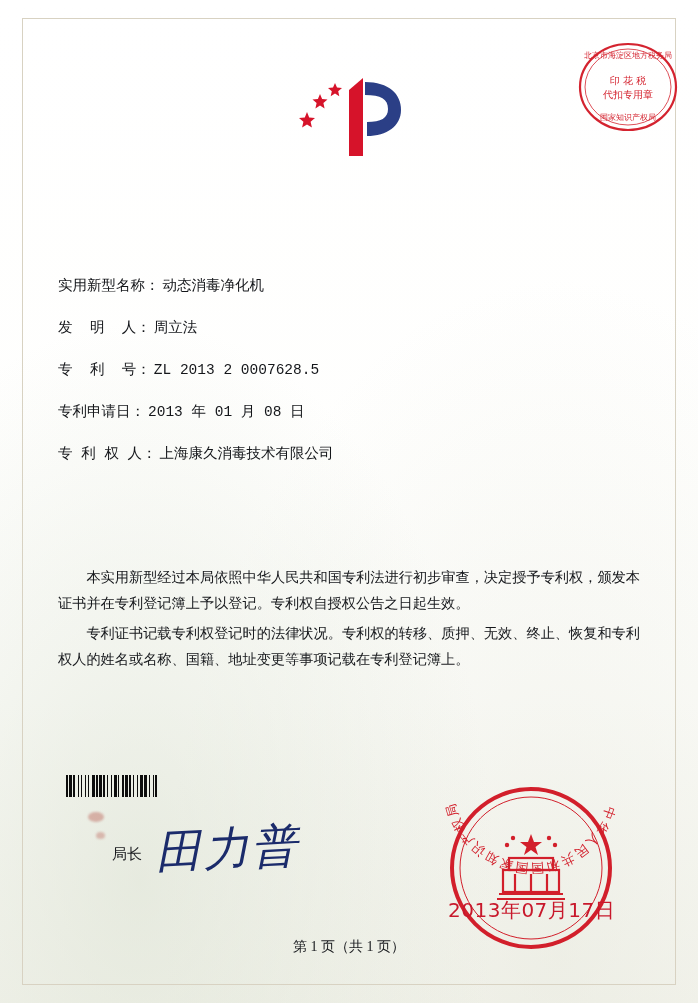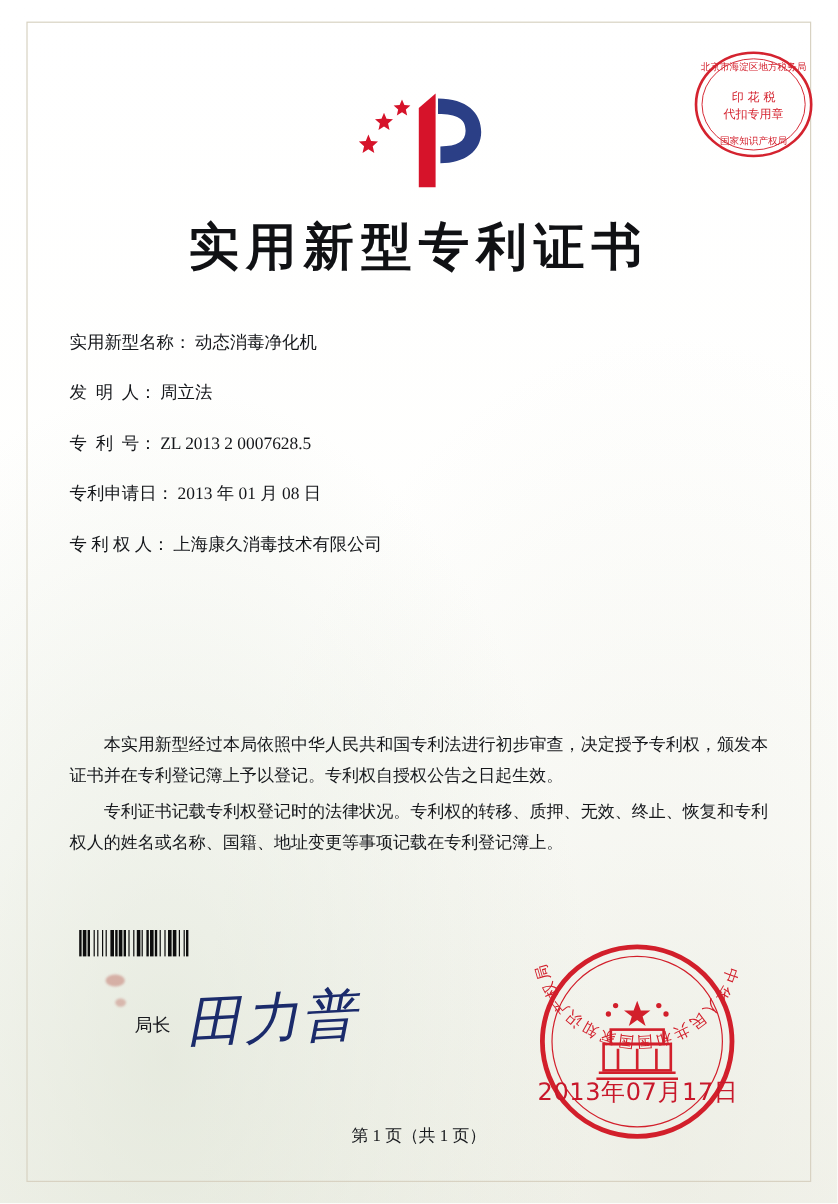--- a/index.html
+++ b/index.html
@@ -82,20 +82,21 @@
     color: #101114;
     font-family: "DejaVu Serif", "Liberation Serif", serif;
   }
 
   
   .fields {
     position: absolute;
     left: 58px;
     top: 276px;
     width: 580px;
+    font-family: Liberation Mono, monospace;
   }
   .field-row {
     display: flex;
     align-items: baseline;
     margin-bottom: 23px;
     font-size: 14.5px;
     color: #14161a;
   }
   .field-label {
     white-space: pre;
@@ -103,21 +104,21 @@
   }
   .field-value {
     margin-left: 3px;
     white-space: pre;
   }
 
   
   .body-text {
     position: absolute;
     left: 58px;
-    top: 608px;
+    top: 564px;
     width: 582px;
     font-size: 14.2px;
     line-height: 26px;
     color: #15171b;
     text-align: justify;
   }
   .body-text p {
     margin: 0 0 4px 0;
     text-indent: 2em;
   }
@@ -226,21 +227,20 @@
     <svg viewBox="0 0 105 95" width="105" height="95" aria-hidden="true">
       <ellipse cx="52" cy="47" rx="48" ry="43" fill="none" stroke="#d4232f" stroke-width="2.2"></ellipse>
       <ellipse cx="52" cy="47" rx="43" ry="38" fill="none" stroke="#d4232f" stroke-width="0.8"></ellipse>
       <text x="52" y="18" font-size="8" fill="#d4232f" text-anchor="middle" font-family="DejaVu Sans, sans-serif">北京市海淀区地方税务局</text>
       <text x="52" y="44" font-size="10" fill="#d4232f" text-anchor="middle" font-family="DejaVu Sans, sans-serif">印 花 税</text>
       <text x="52" y="58" font-size="10" fill="#d4232f" text-anchor="middle" font-family="DejaVu Sans, sans-serif">代扣专用章</text>
       <text x="52" y="80" font-size="8" fill="#d4232f" text-anchor="middle" font-family="DejaVu Sans, sans-serif">国家知识产权局</text>
     </svg>
   </div>
 
-  <div class="main-title">实用新型专利证书</div>
 
   <div class="fields">
     <div class="field-row">
       <span class="field-label">实用新型名称：</span>
       <span class="field-value">动态消毒净化机</span>
     </div>
     <div class="field-row">
       <span class="field-label">发  明  人：</span>
       <span class="field-value">周立法</span>
     </div>

